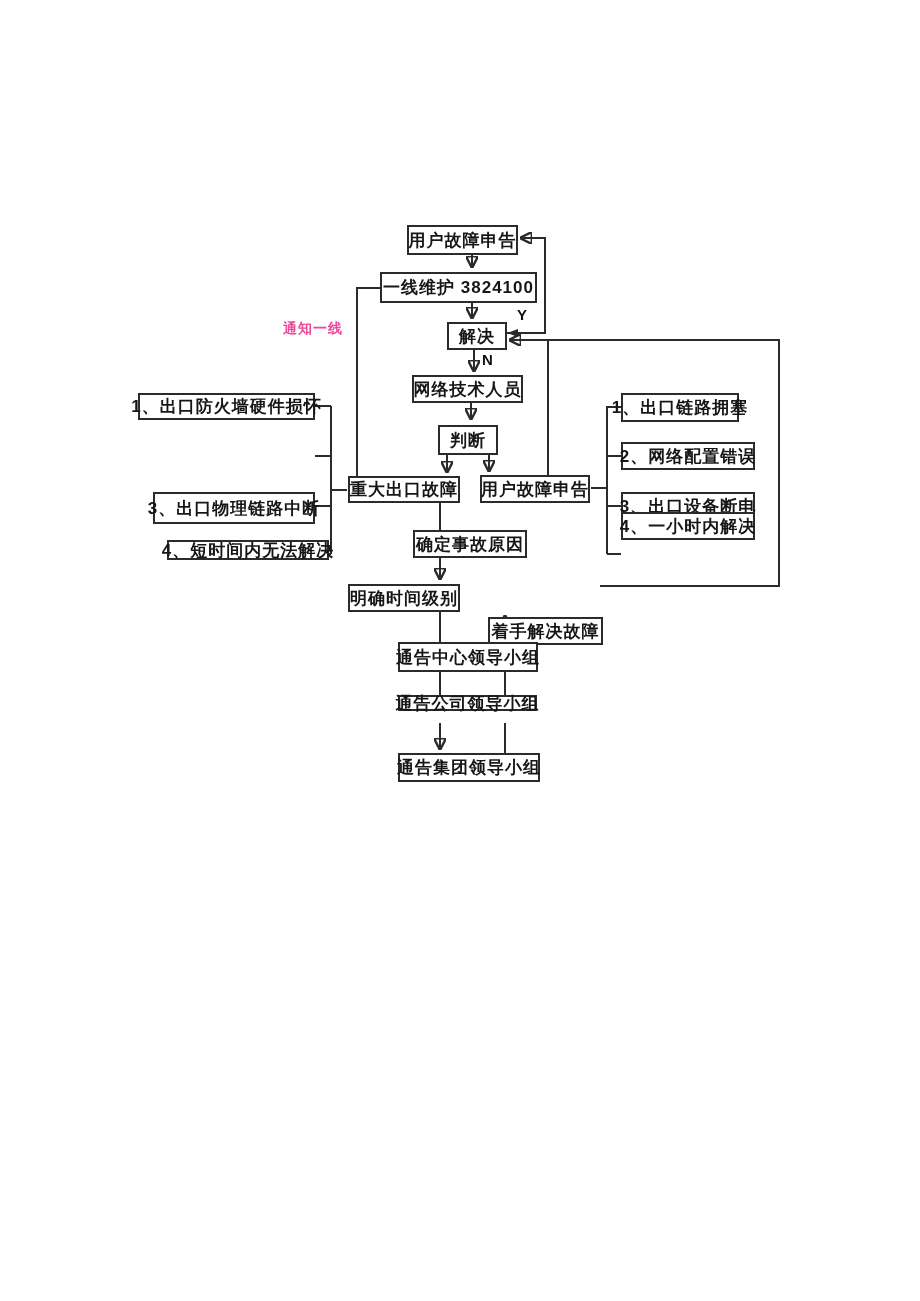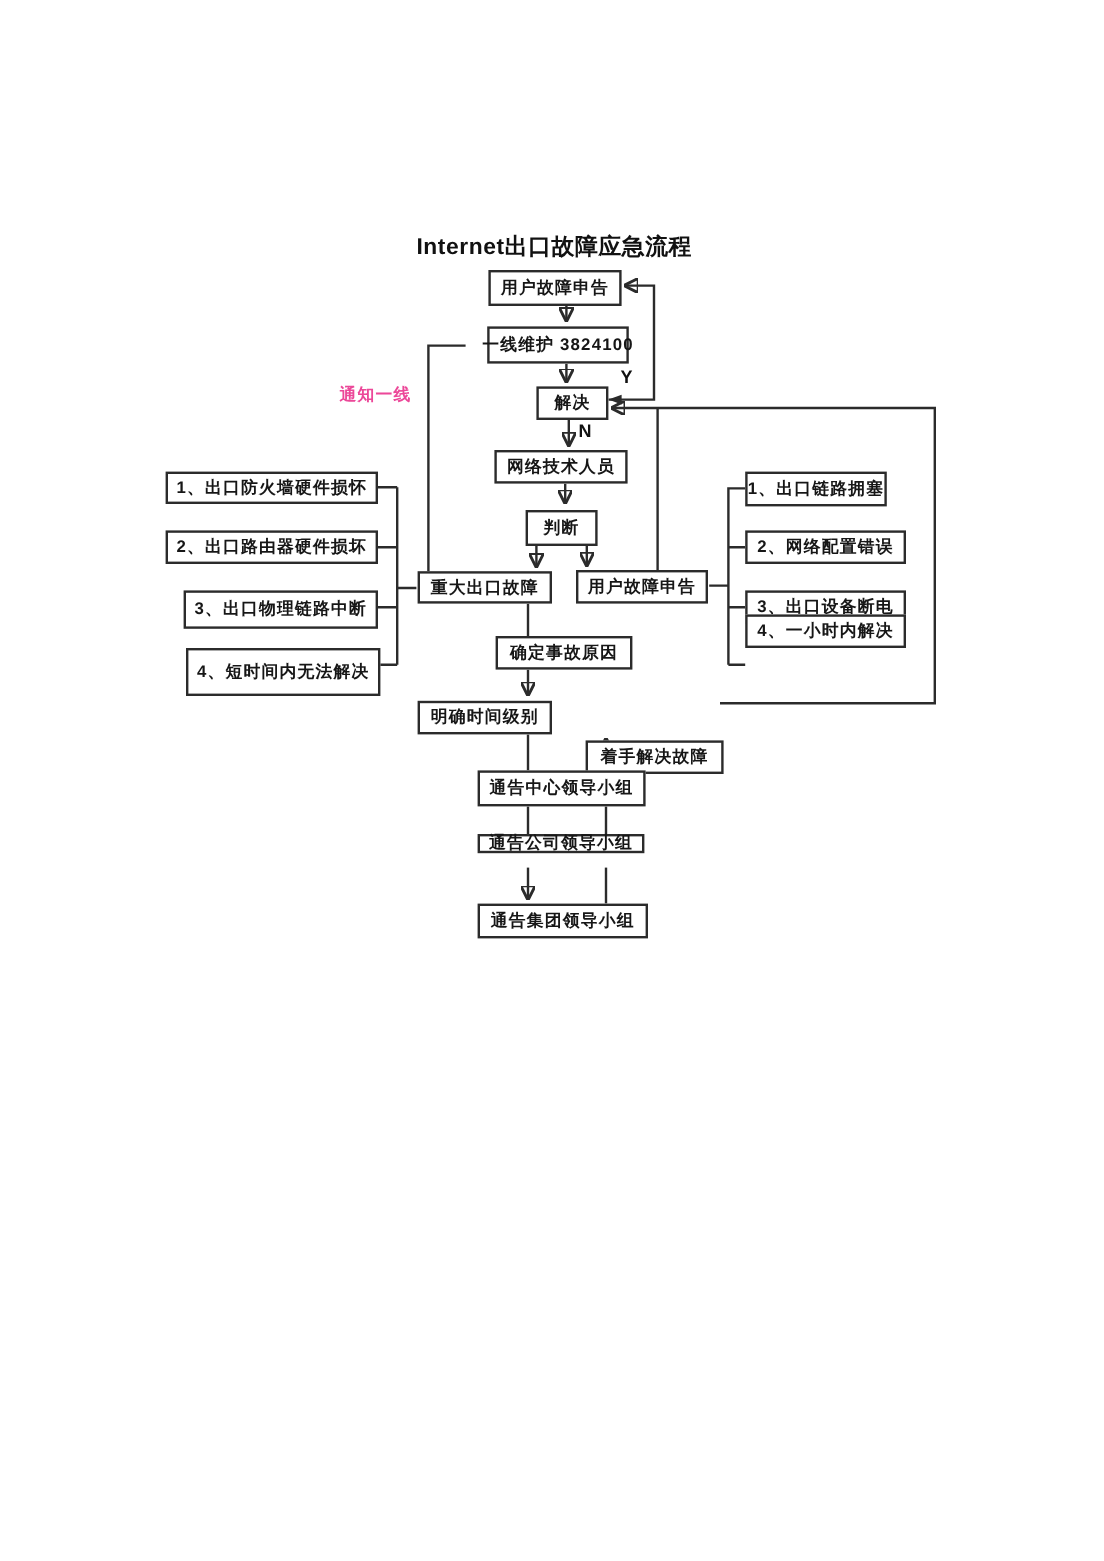--- a/index.html
+++ b/index.html
@@ -16,21 +16,21 @@
     font-size:19px; font-weight:bold;
     color:#111111; letter-spacing:0.5px;
     white-space:nowrap;
   }
   .box {
     position:absolute;
     box-sizing:border-box;
     display:flex; align-items:center; justify-content:center;
     border:2px solid #2b2b2b;
     background:#ffffff;
-    font-size:14px; font-weight:bold;
+    font-size:17px; font-weight:bold;
     color:#161616;
     white-space:nowrap;
     letter-spacing:1px;
     z-index:2;
   }
   .edge-label {
     position:absolute;
     font-size:15px; font-weight:bold;
     color:#111111;
     z-index:3;
@@ -49,21 +49,20 @@
     z-index:1;
   }
   svg.wires path { stroke:#2b2b2b; stroke-width:2; fill:none; }
   svg.wires polygon { fill:#2b2b2b; stroke:none; }
 </style>
 </head>
 <body>
 
 <div class="page">
 
-  <div class="title">Internet出口故障应急流程</div>
 
   <svg class="wires" width="920" height="1301" viewBox="0 0 920 1301">
     <defs>
       <marker id="arr" viewBox="0 0 10 10" refX="9" refY="5" markerWidth="6" markerHeight="6" orient="auto-start-reverse">
         <path d="M0,0 L10,5 L0,10 z" fill="#2b2b2b" stroke="none"></path>
       </marker>
     </defs>
 
     <path d="M472 255 V267" marker-end="url(#arr)"></path>
     <path d="M472 303 V318" marker-end="url(#arr)"></path>
@@ -90,37 +89,36 @@
     <path d="M548 477 V340"></path>
 
     <path d="M388 288 H357 V477"></path>
 
     <path d="M315 406 H331 M315 456 H331 M315 506 H331 M315 554 H331 M331 406 V554 M331 490 H347"></path>
 
     <path d="M607 406 V554 M607 407 H621 M607 456 H621 M607 506 H621 M607 554 H621 M591 488 H607"></path>
   </svg>
 
   <div class="box" style="left:407px;top:225px;width:111px;height:30px">用户故障申告</div>
-  <div class="box" style="left:406px;top:272px;width:118px;height:31px">一线维护 3824100</div>
+  <div class="box" style="left:380px;top:272px;width:157px;height:31px">一线维护 3824100</div>
   <div class="box" style="left:447px;top:322px;width:60px;height:28px">解决</div>
   <div class="box" style="left:412px;top:375px;width:111px;height:28px">网络技术人员</div>
   <div class="box" style="left:438px;top:425px;width:60px;height:30px">判断</div>
   <div class="box" style="left:348px;top:476px;width:112px;height:27px">重大出口故障</div>
   <div class="box" style="left:480px;top:475px;width:110px;height:28px">用户故障申告</div>
   <div class="box" style="left:413px;top:530px;width:114px;height:28px">确定事故原因</div>
   <div class="box" style="left:348px;top:584px;width:112px;height:28px">明确时间级别</div>
   <div class="box" style="left:488px;top:617px;width:115px;height:28px">着手解决故障</div>
   <div class="box" style="left:398px;top:642px;width:140px;height:30px">通告中心领导小组</div>
   <div class="box" style="left:398px;top:695px;width:139px;height:16px">通告公司领导小组</div>
   <div class="box" style="left:398px;top:753px;width:142px;height:29px">通告集团领导小组</div>
 
   <div class="box" style="left:138px;top:393px;width:177px;height:27px">1、出口防火墙硬件损怀</div>
-  <div class="box" style="left:138px;top:442px;width:177px;height:28px">2、出口路由器硬件损坏</div>
   <div class="box" style="left:153px;top:492px;width:162px;height:32px">3、出口物理链路中断</div>
-  <div class="box" style="left:155px;top:540px;width:162px;height:40px">4、短时间内无法解决</div>
+  <div class="box" style="left:167px;top:540px;width:162px;height:20px">4、短时间内无法解决</div>
 
   <div class="box" style="left:621px;top:393px;width:118px;height:29px">1、出口链路拥塞</div>
   <div class="box" style="left:621px;top:442px;width:134px;height:28px">2、网络配置错误</div>
   <div class="box" style="left:621px;top:492px;width:134px;height:28px">3、出口设备断电</div>
   <div class="box" style="left:621px;top:512px;width:134px;height:28px">4、一小时内解决</div>
 
   <div class="edge-label" style="left:517px;top:306px">Y</div>
   <div class="edge-label" style="left:482px;top:351px">N</div>
   <div class="side-label" style="left:283px;top:320px">通知一线</div>
 

